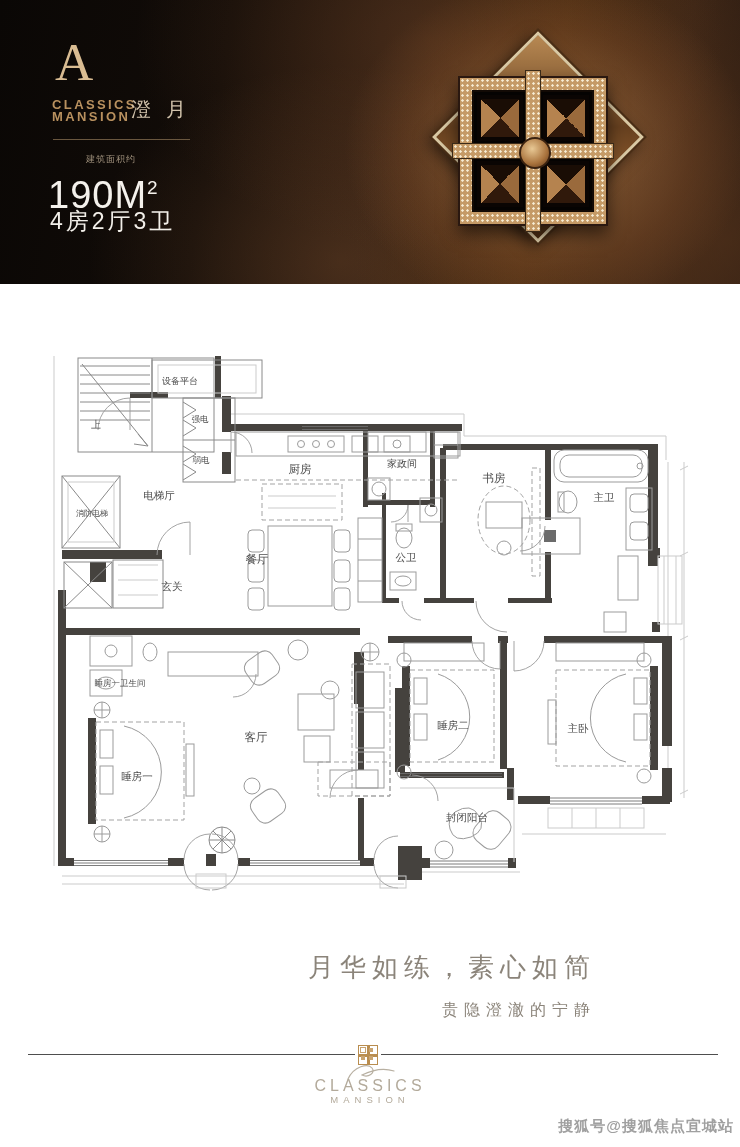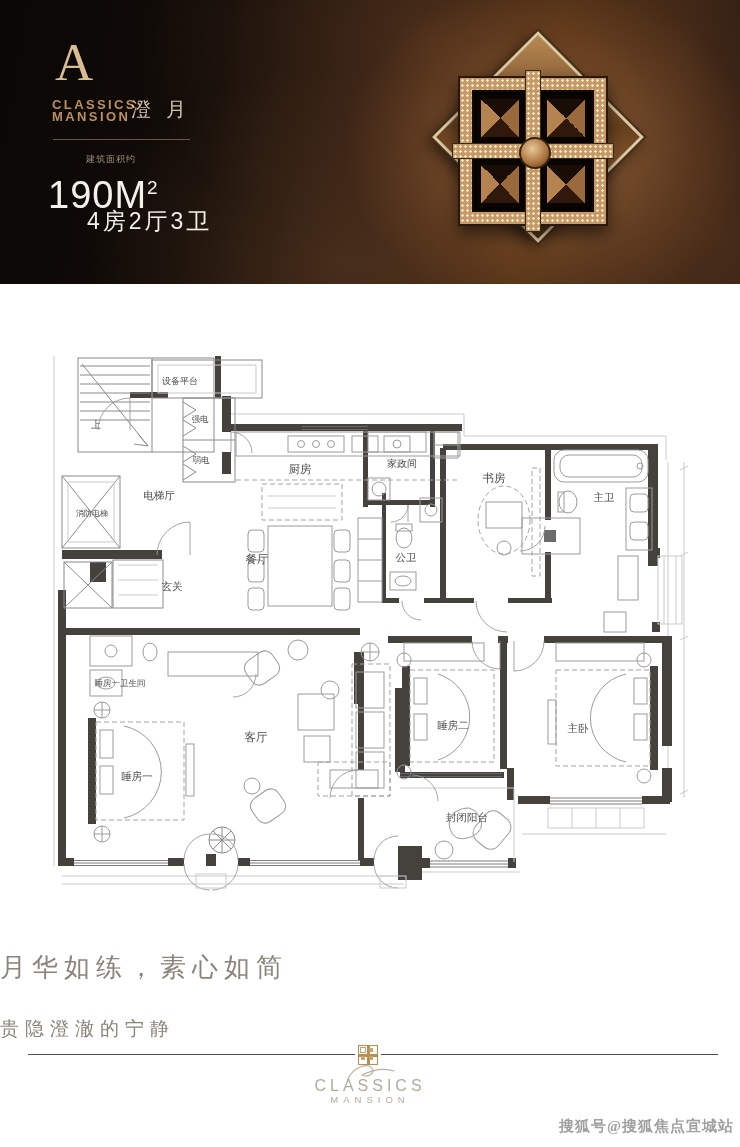--- a/index.html
+++ b/index.html
@@ -18,21 +18,21 @@
   .hero-letter{position:absolute;left:55px;top:36px;font-family:"Liberation Serif",serif;
     font-size:53px;line-height:53px;color:#d9bc92;}
   .brand-en{position:absolute;left:52px;top:99px;color:#b9915f;font-weight:bold;
     font-size:13px;line-height:12px;letter-spacing:2.4px;}
   .hero-cn{position:absolute;left:131px;top:96px;color:#d2c3ac;font-size:20px;letter-spacing:15px;}
   .hero-rule{position:absolute;left:53px;top:139px;width:137px;height:1px;background:#6a573f;}
   .area-label{position:absolute;left:51px;top:153px;font-size:9px;color:#a2937e;letter-spacing:1px;margin-left:35px;}
   .area-value{position:absolute;left:48px;top:161px;color:#f4f1ec;font-size:38px;line-height:53px;
     letter-spacing:1px;font-weight:400;}
   .area-value .sup{font-size:19px;vertical-align:14px;}
-  .layout-text{position:absolute;left:50px;top:206px;color:#f2efe9;font-size:23px;letter-spacing:3px;margin-left:37px;}
+  .layout-text{position:absolute;left:50px;top:206px;color:#f2efe9;font-size:23px;letter-spacing:3px;}
 
   
   .jewel{position:absolute;left:430px;top:28px;width:210px;height:212px;}
   .jewel-diamond{position:absolute;left:33px;top:34px;width:144px;height:144px;
     transform:rotate(45deg);
     background:linear-gradient(135deg,#b88953,#66401f 45%,#8f5c2e 70%,#4a2c13);
     border:3px solid #d9c9a4;outline:2px solid #4a2e16;
     box-shadow:0 6px 16px rgba(0,0,0,.6);}
   .pave{background-color:#c59a66;
     background-image:radial-gradient(circle,#f8eed6 0.9px,rgba(248,238,214,0) 1.5px);
@@ -54,41 +54,41 @@
   .plan-svg text{font-family:"Liberation Sans",sans-serif;fill:#4c4c4c;}
   .wall{fill:#45423e;stroke:none;}
   .mid{stroke:#8a8a8a;fill:none;stroke-width:1;}
   .lite{stroke:#cbcbcb;fill:none;stroke-width:1;}
   .furn{stroke:#9b9b9b;fill:none;stroke-width:1;}
   .dash{stroke:#a3a3a3;fill:none;stroke-width:1;stroke-dasharray:5 3;}
   .door{stroke:#9a9a9a;fill:none;stroke-width:0.9;}
   .win{stroke:#6d6d6d;fill:none;stroke-width:0.9;}
 
   
-  .tagline{position:absolute;left:0;top:950px;width:588px;text-align:left;color:#8b847a;}
+  .tagline{position:absolute;left:8px;top:950px;width:588px;text-align:right;color:#8b847a;}
   .tagline .t1{font-size:26px;letter-spacing:6px;}
-  .tagline .t2{margin-top:31px;font-size:19px;letter-spacing:6px;}
+  .tagline .t2{margin-top:15px;font-size:16px;letter-spacing:6px;}
 
   
   .footer-rule{position:absolute;left:28px;right:22px;top:1054px;border-top:1.5px solid #4e4e4e;}
   .mini-emblem{position:absolute;left:355px;top:1042px;width:26px;height:26px;background:#ffffff;
     display:flex;align-items:center;justify-content:center;}
   .mini-emblem .box{position:relative;width:20px;height:20px;border:1.6px solid #b98d4f;box-sizing:border-box;
     background:
       linear-gradient(#b98d4f,#b98d4f) center/100% 3px no-repeat,
       linear-gradient(#b98d4f,#b98d4f) center/3px 100% no-repeat;}
   .mini-emblem .box::before{content:"";position:absolute;left:2px;top:2px;width:4px;height:4px;
     box-shadow:0 0 0 1px #c9a470, 8px 0 0 0 #c9a470, 0 8px 0 0 #c9a470, 8px 8px 0 0 #c9a470;}
   .footer-logo{position:absolute;left:0;top:1062px;width:740px;text-align:center;color:#b3aa9b;}
   .footer-logo .script{display:block;margin:0 auto;}
   .footer-logo .l1{font-size:16px;letter-spacing:4px;line-height:16px;margin-top:-6px;}
   .footer-logo .l2{font-size:9.5px;letter-spacing:5px;line-height:11px;}
 
   .watermark{position:absolute;right:6px;top:1117px;font-size:15px;font-weight:bold;
-    color:#a0a0a0;letter-spacing:1px;font-family:Liberation Serif, serif;}
+    color:#a0a0a0;letter-spacing:1px;}
 </style>
 </head>
 <body>
 
 <div class="page">
 
   <div class="hero">
     <div class="hero-letter">A</div>
     <div class="brand-en">
       <div>CLASSICS</div>

